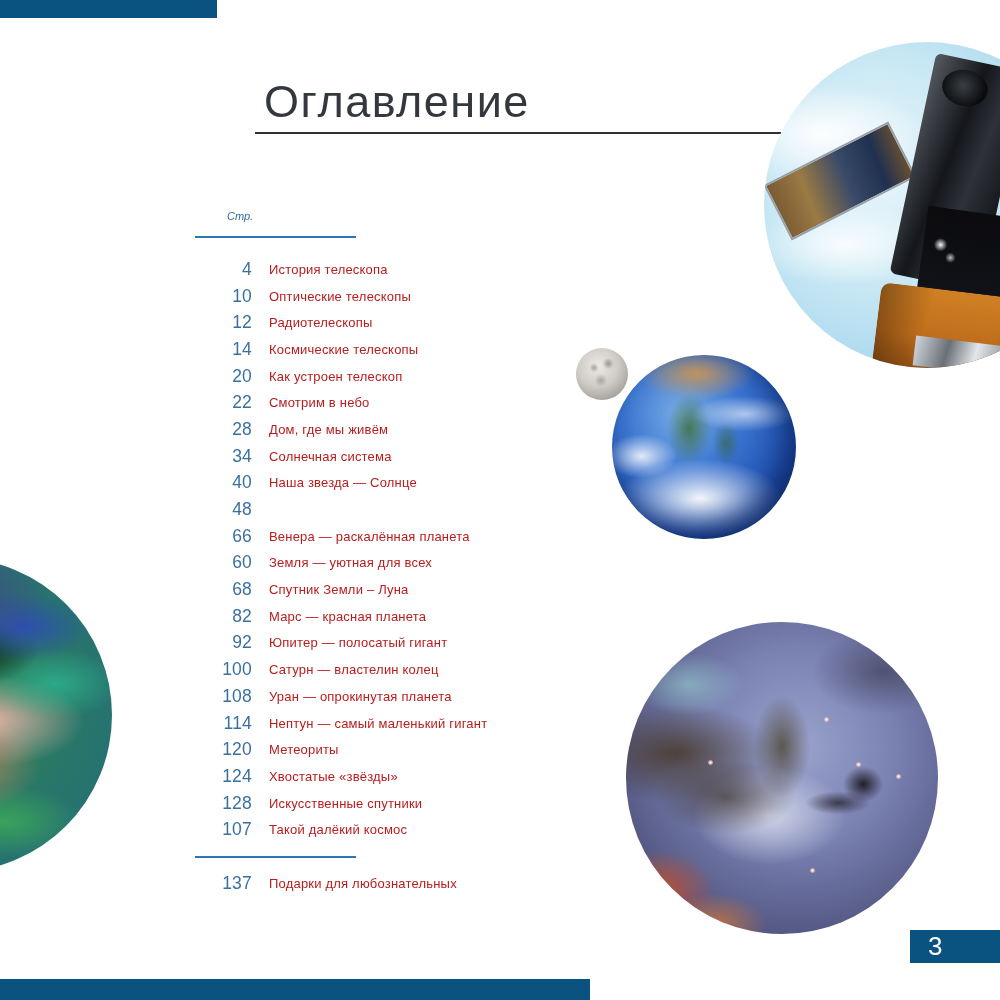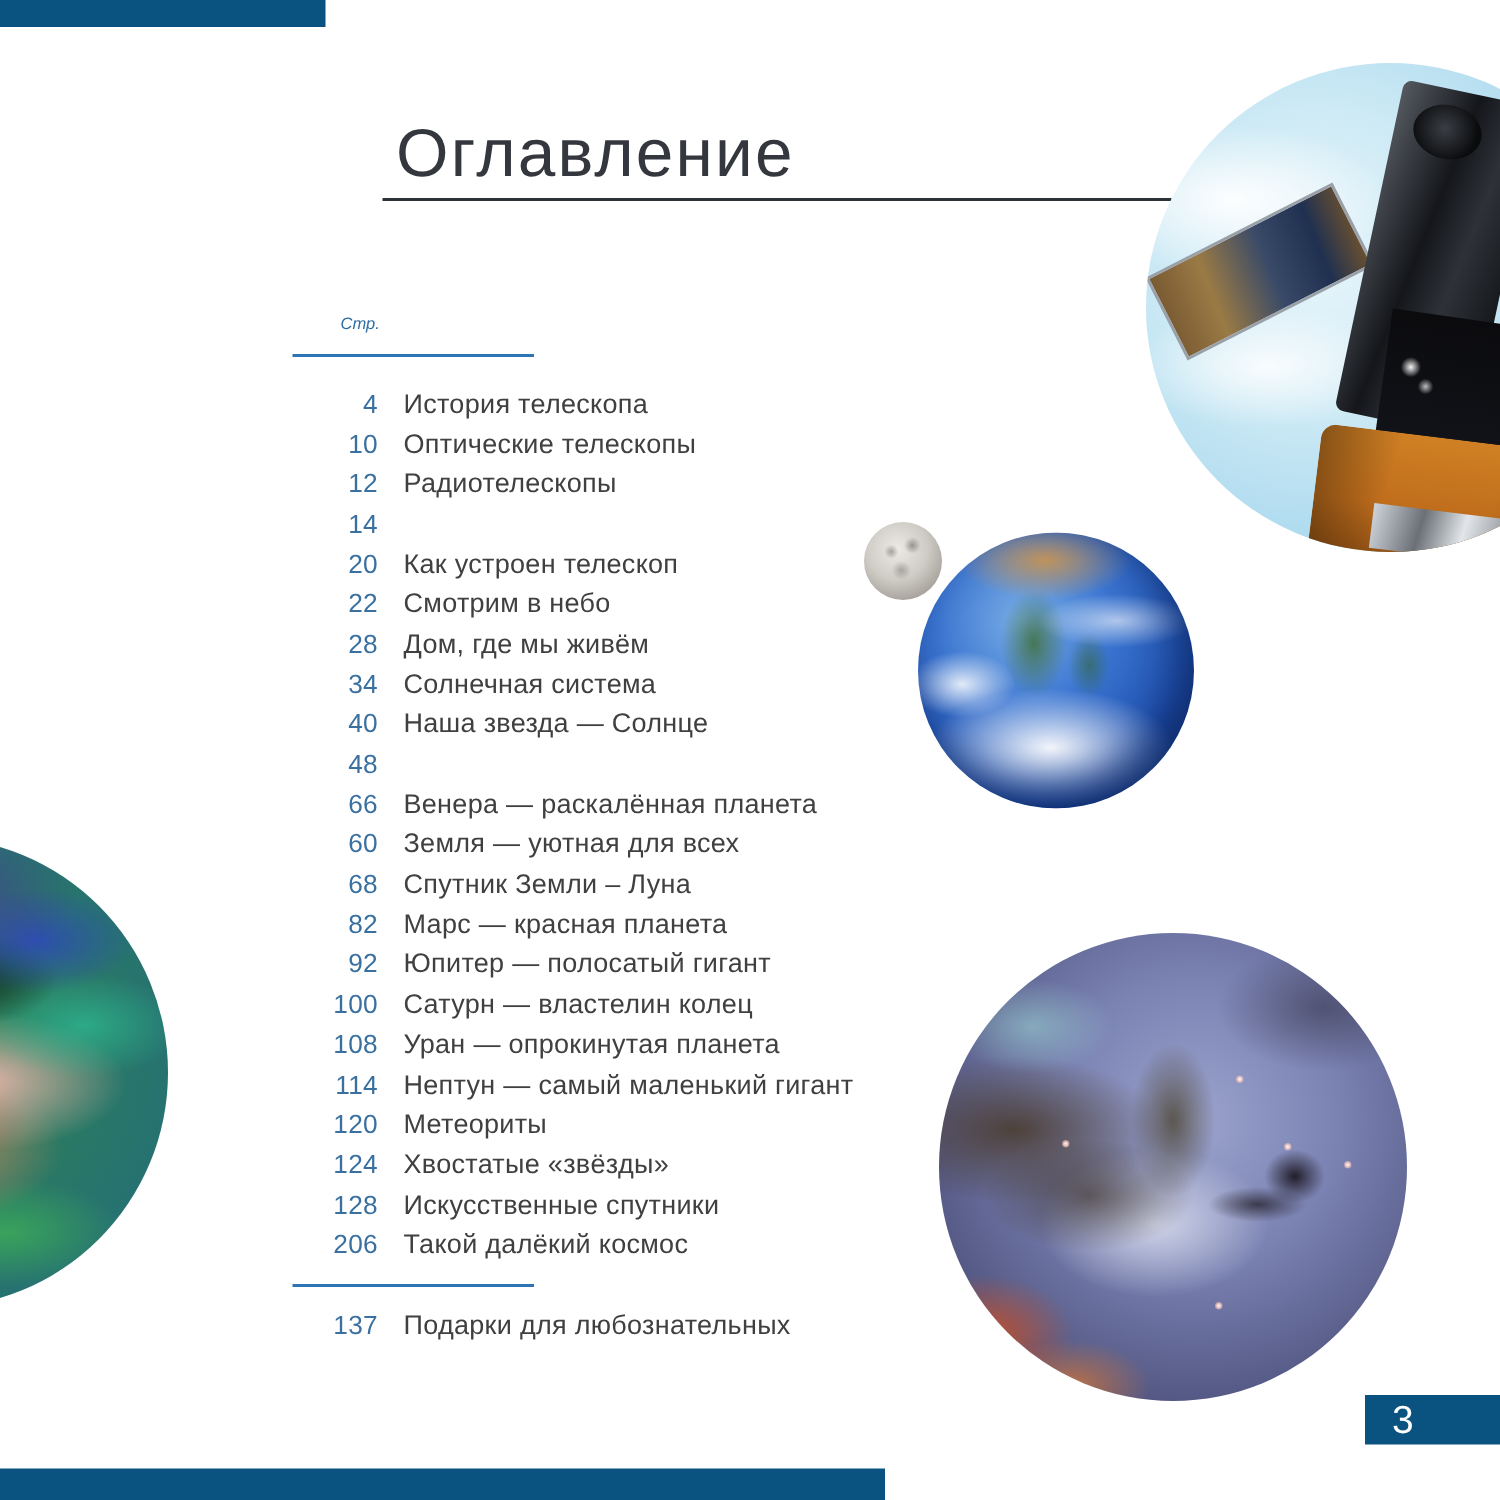--- a/index.html
+++ b/index.html
@@ -37,21 +37,21 @@
   .toc-divider   { top:856px; }
 
   
   .toc { position:absolute; left:192px; top:256px; }
   .row { display:flex; align-items:center; height:26.7px; }
   .row .num  {
     width:60px; text-align:right; font-size:17.5px; color:#3a70a0;
     letter-spacing:.2px;
   }
   .row .name {
-    margin-left:17px; font-size:18px; color:#404040; letter-spacing:.2px;
+    margin-left:17px; font-size:13px; color:#b91c1c; letter-spacing:.2px;
     white-space:nowrap;
   }
   .toc-special { position:absolute; left:192px; top:870px;align-items:center; }
 
   
   .page-badge {
     position:absolute; left:910px; top:930px; width:90px; height:33px;
     background:#0a5380; color:#ffffff; font-size:26px; font-weight:300;
     line-height:33px; padding-left:18px; box-sizing:border-box;
   }
@@ -187,20 +187,21 @@
       <div class="row">
         <span class="num">10</span>
         <span class="name">Оптические телескопы</span>
       </div>
       <div class="row">
         <span class="num">12</span>
         <span class="name">Радиотелескопы</span>
       </div>
       <div class="row">
         <span class="num">14</span>
+        <span class="name">Космические телескопы</span>
       </div>
       <div class="row">
         <span class="num">20</span>
         <span class="name">Как устроен телескоп</span>
       </div>
       <div class="row">
         <span class="num">22</span>
         <span class="name">Смотрим в небо</span>
       </div>
       <div class="row">
@@ -256,21 +257,21 @@
       </div>
       <div class="row">
         <span class="num">124</span>
         <span class="name">Хвостатые «звёзды»</span>
       </div>
       <div class="row">
         <span class="num">128</span>
         <span class="name">Искусственные спутники</span>
       </div>
       <div class="row">
-        <span class="num">206</span>
+        <span class="num">107</span>
         <span class="name">Такой далёкий космос</span>
       </div>
     </div>
 
   <div class="toc-divider"></div>
 
   <div class="row toc-special">
     <span class="num">137</span>
     <span class="name">Подарки для любознательных</span>
   </div>

